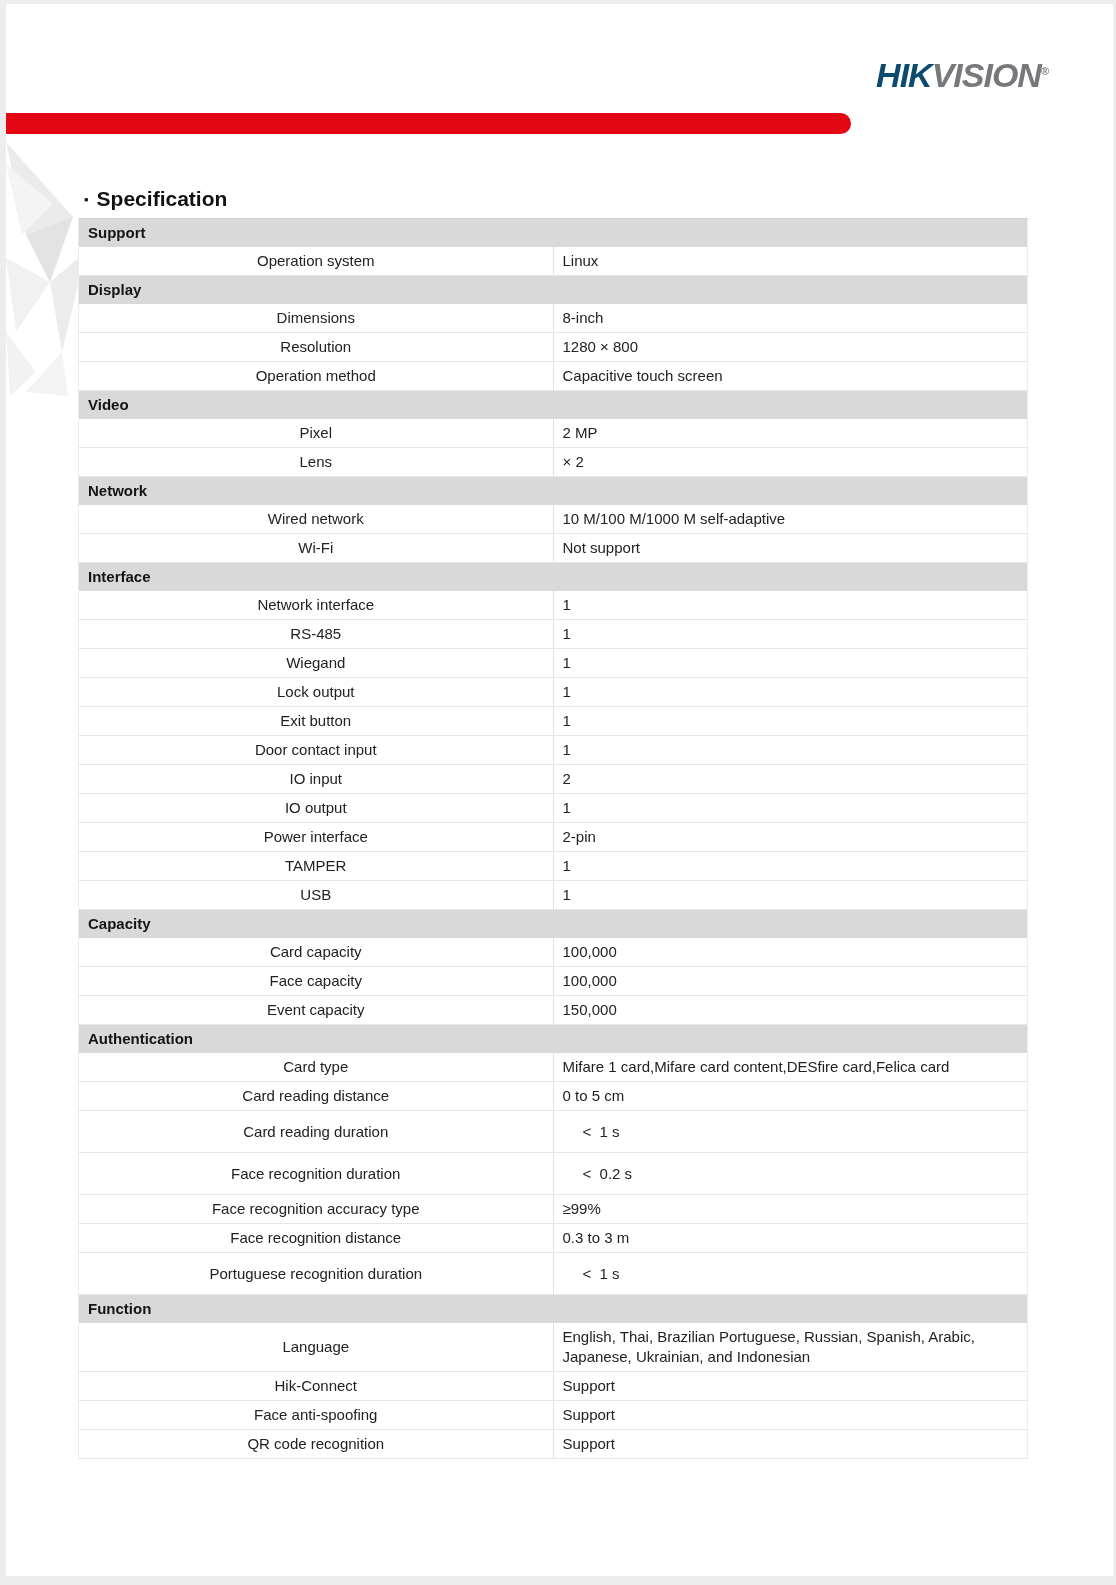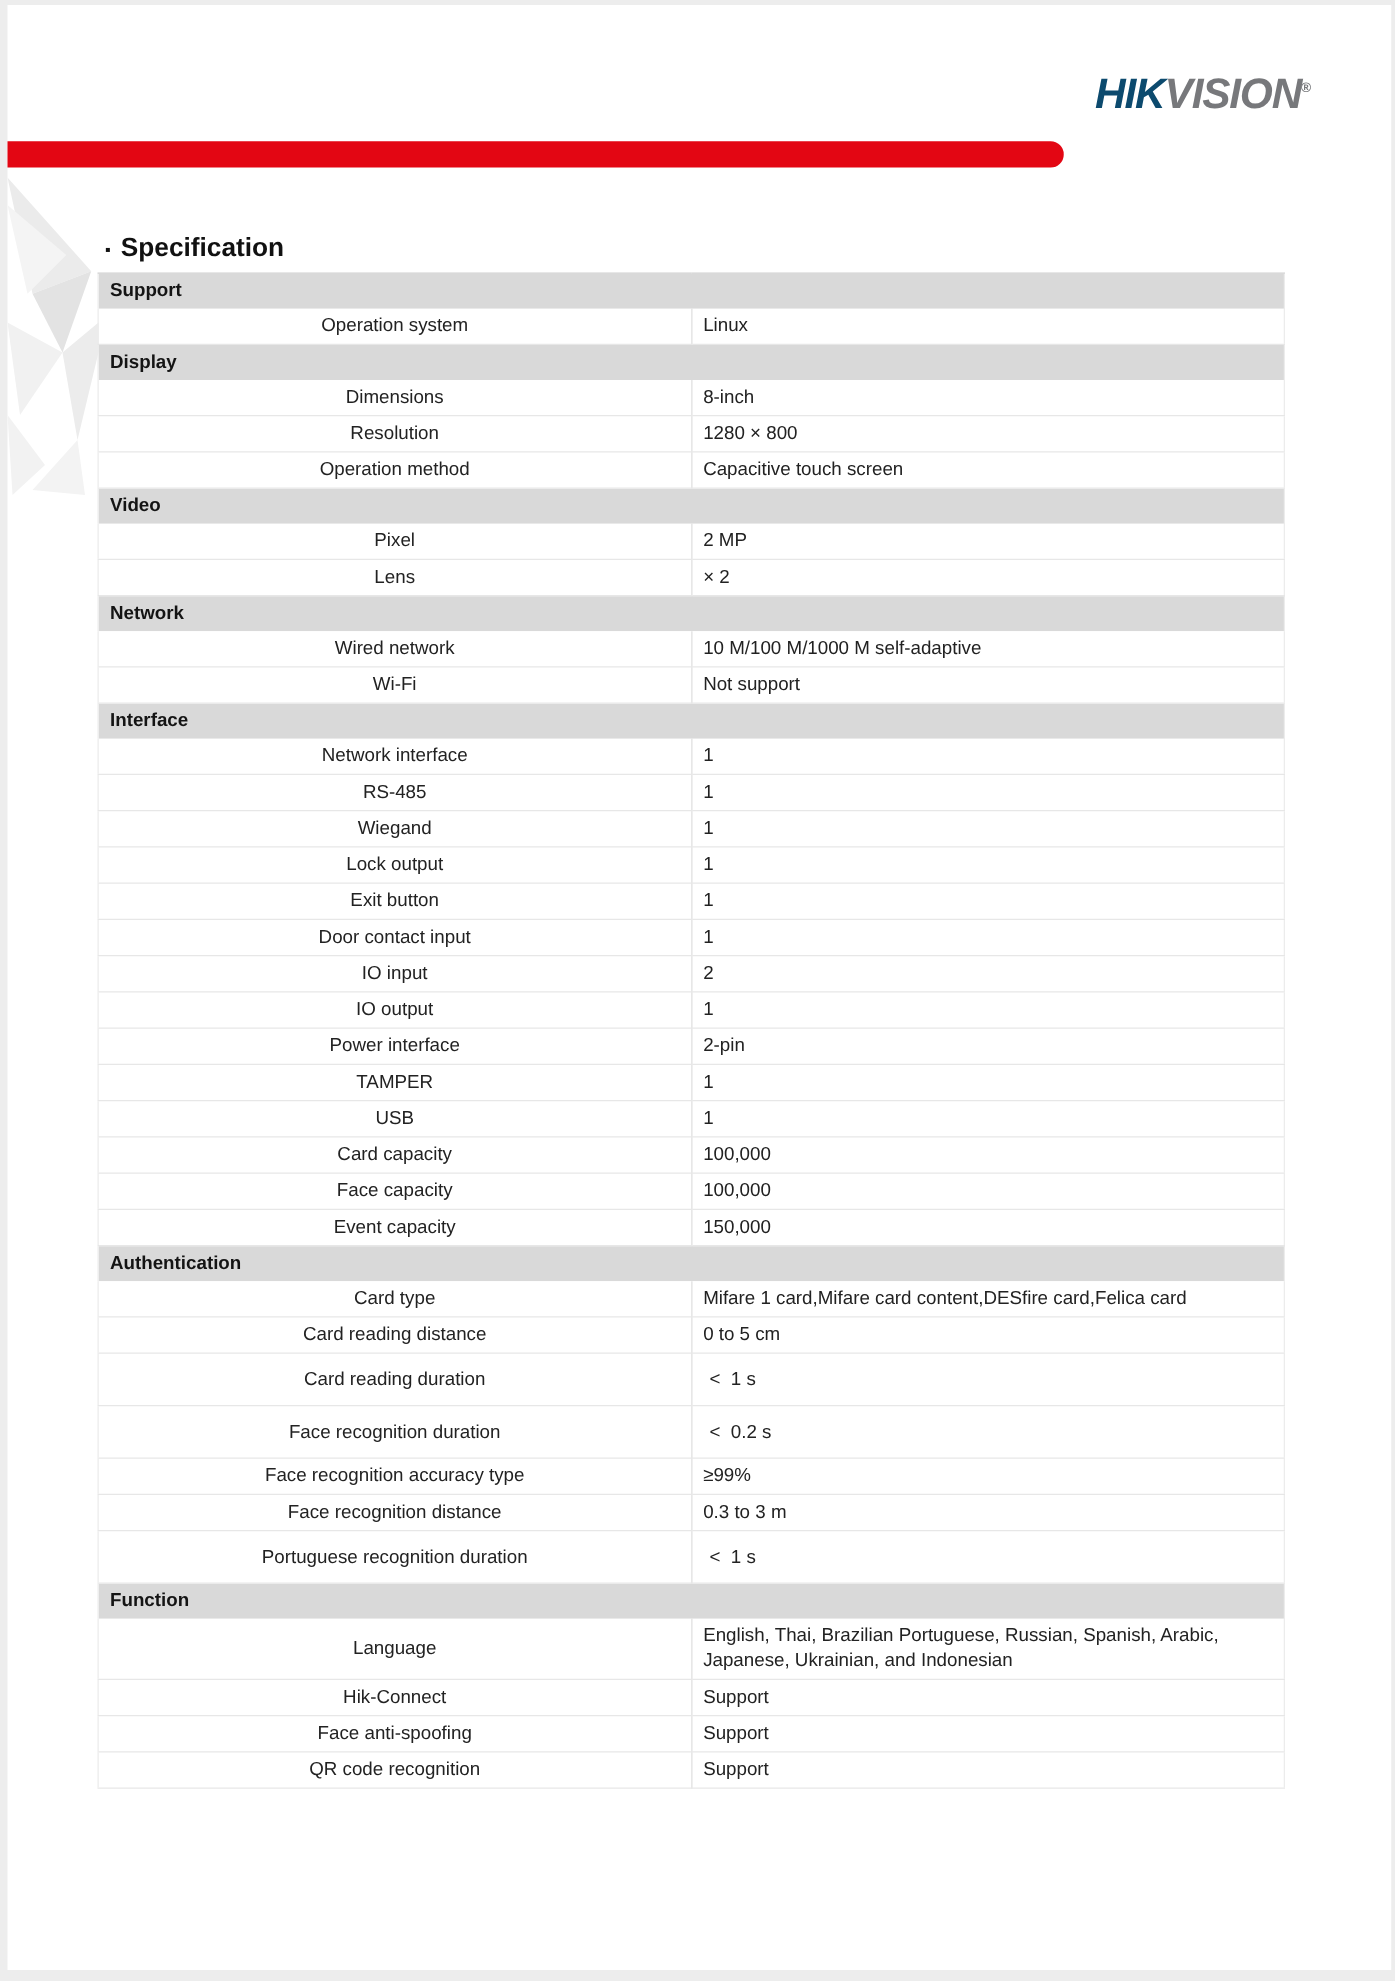--- a/index.html
+++ b/index.html
@@ -49,21 +49,21 @@
     border-top:1px solid #d0d0d0;
   }
   .data-row td{
     padding:4px 9px;vertical-align:middle;
     border-bottom:1px solid #e7e7e7;
     background:#ffffff;
   }
   .label-cell{width:264px;border-right:1px solid #e0e0e0;text-align:center;}
   .value-cell{width:659px;}
   .data-row.tall td{height:33px;}
-  .data-row.tall .value-cell{padding-left:14px;}
+  .data-row.tall .value-cell{padding-left:29px;}
 </style>
 </head>
 <body>
 
 <div class="page">
 
   <div class="logo">
     <span class="hik">HIK</span><span class="vision">VISION</span><span class="reg">®</span>
   </div>
 
@@ -171,20 +171,23 @@
             <td class="value-cell">2-pin</td>
           </tr>
           <tr class="data-row">
             <td class="label-cell">TAMPER</td>
             <td class="value-cell">1</td>
           </tr>
           <tr class="data-row">
             <td class="label-cell">USB</td>
             <td class="value-cell">1</td>
           </tr>
+          <tr>
+            <td colspan="2" class="section-cell">Capacity</td>
+          </tr>
           <tr class="data-row">
             <td class="label-cell">Card capacity</td>
             <td class="value-cell">100,000</td>
           </tr>
           <tr class="data-row">
             <td class="label-cell">Face capacity</td>
             <td class="value-cell">100,000</td>
           </tr>
           <tr class="data-row">
             <td class="label-cell">Event capacity</td>

